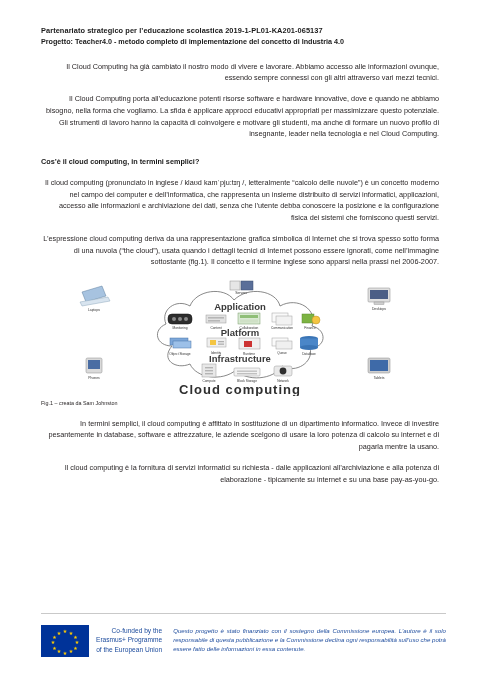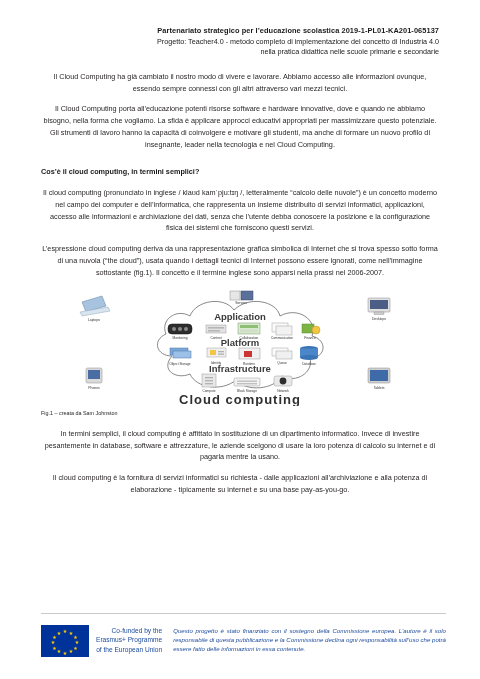--- a/index.html
+++ b/index.html
@@ -18,42 +18,42 @@
   .page {
     width: 480px;
     height: 679px;
     box-sizing: border-box;
     padding: 26px 41px 0 41px;
     position: relative;
   }
 
   
   .doc-header {
-    text-align: right;
+    text-align: left;
     margin-bottom: 14px;
   }
   .hdr-line1 {
     font-size: 7.4px;
     font-weight: bold;
     line-height: 1.42;
     letter-spacing: 0.01em;
     color: #1a1a1a;
   }
   .hdr-line2, .hdr-line3 {
     font-size: 7.2px;
-    font-weight: normal;
+    font-weight: bold;
     line-height: 1.42;
     color: #1a1a1a;
   }
 
   
   .para {
     font-size: 7.25px;
     line-height: 1.62;
-    text-align: center;
+    text-align: right;
     margin: 0 0 9px 0;
     color: #231f20;
   }
   .para:last-child { margin-bottom: 0; }
   .subhead {
     font-size: 7.25px;
     font-weight: bold;
     line-height: 1.62;
     margin: 16px 0 9px 0;
     color: #1a1a1a;
@@ -127,21 +127,20 @@
   }
 </style>
 </head>
 <body>
 
 <div class="page">
 
   <div class="doc-header">
     <div class="hdr-line1">Partenariato strategico per l’educazione scolastica 2019-1-PL01-KA201-065137</div>
     <div class="hdr-line2">Progetto: Teacher4.0 - metodo completo di implementazione del concetto di Industria 4.0</div>
-    <div class="hdr-line3">nella pratica didattica nelle scuole primarie e secondarie</div>
   </div>
 
   <div class="body-copy">
     <p class="para">Il Cloud Computing ha già cambiato il nostro modo di vivere e lavorare. Abbiamo accesso alle informazioni ovunque, essendo sempre connessi con gli altri attraverso vari mezzi tecnici.</p>
     <p class="para">Il Cloud Computing porta all’educazione potenti risorse software e hardware innovative, dove e quando ne abbiamo bisogno, nella forma che vogliamo. La sfida è applicare approcci educativi appropriati per massimizzare questo potenziale. Gli strumenti di lavoro hanno la capacità di coinvolgere e motivare gli studenti, ma anche di formare un nuovo profilo di insegnante, leader nella tecnologia e nel Cloud Computing.</p>
     <p class="subhead">Cos’è il cloud computing, in termini semplici?</p>
     <p class="para">Il cloud computing (pronunciato in inglese / klaʊd kamˈpju:tɪŋ /, letteralmente “calcolo delle nuvole”) è un concetto moderno nel campo dei computer e dell’informatica, che rappresenta un insieme distribuito di servizi informatici, applicazioni, accesso alle informazioni e archiviazione dei dati, senza che l’utente debba conoscere la posizione e la configurazione fisica dei sistemi che forniscono questi servizi.</p>
     <p class="para">L’espressione cloud computing deriva da una rappresentazione grafica simbolica di Internet che si trova spesso sotto forma di una nuvola (“the cloud”), usata quando i dettagli tecnici di Internet possono essere ignorati, come nell’immagine sottostante (fig.1). Il concetto e il termine inglese sono apparsi nella prassi nel 2006-2007.</p>
   </div>
 

